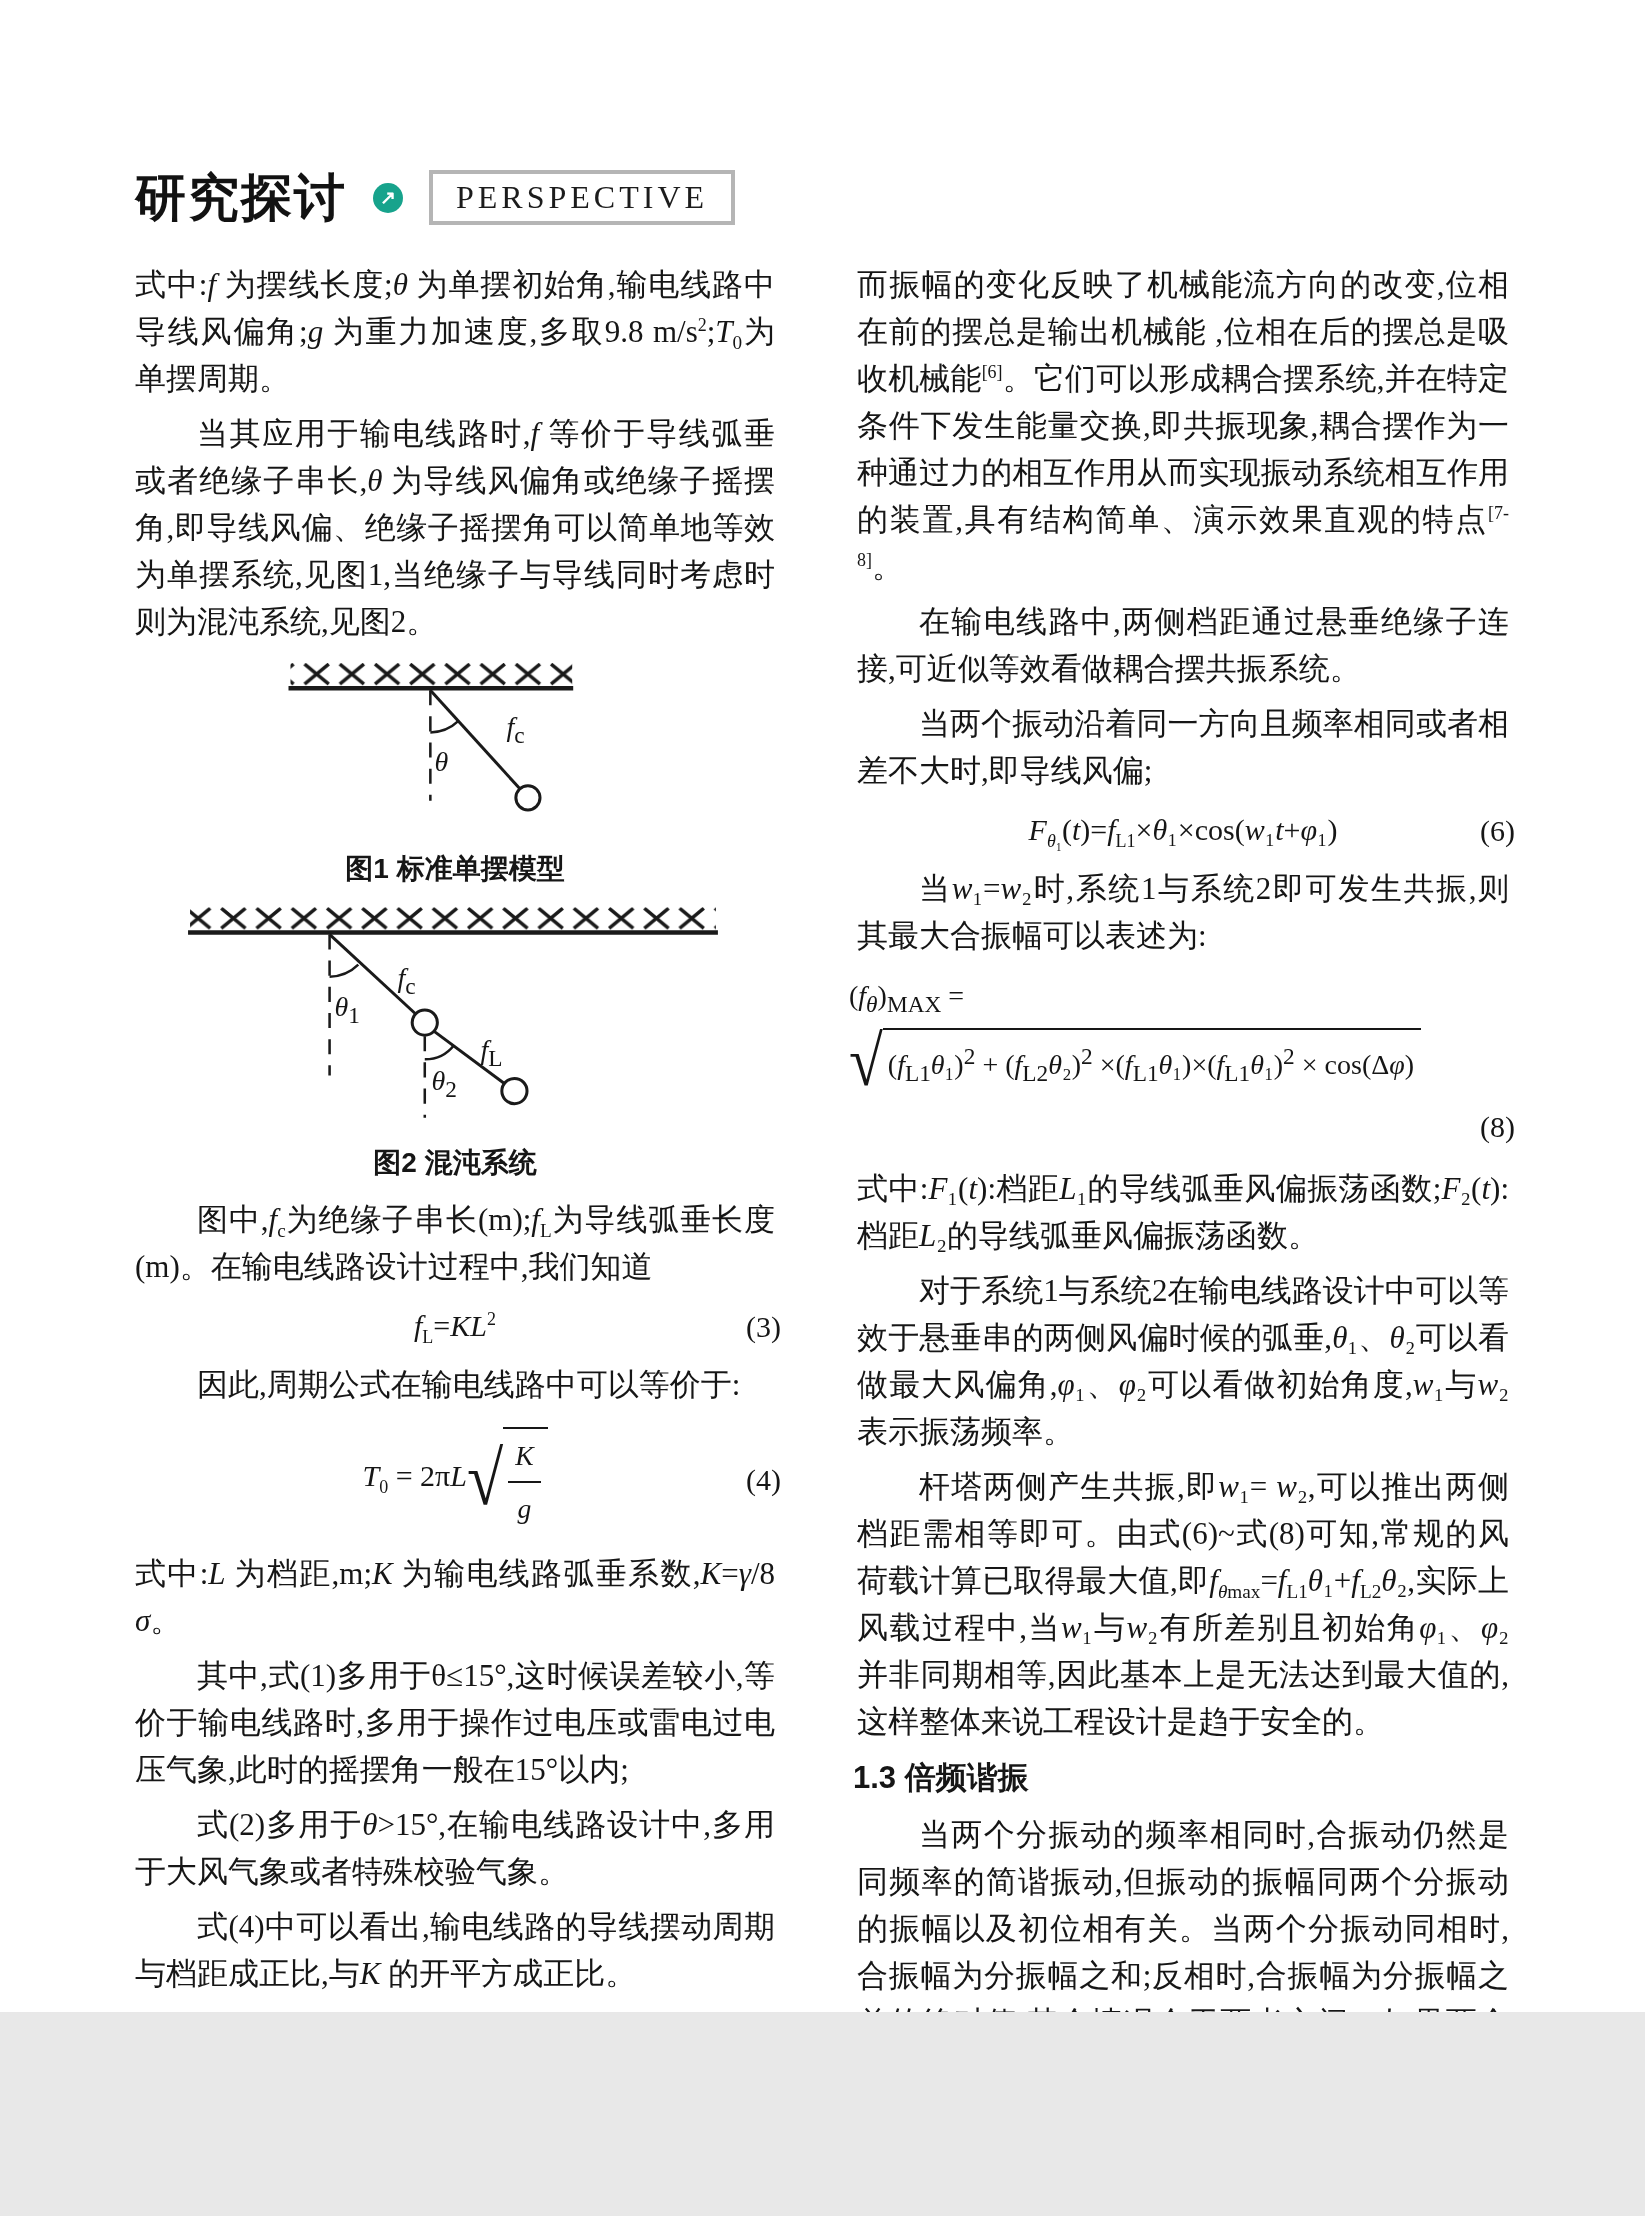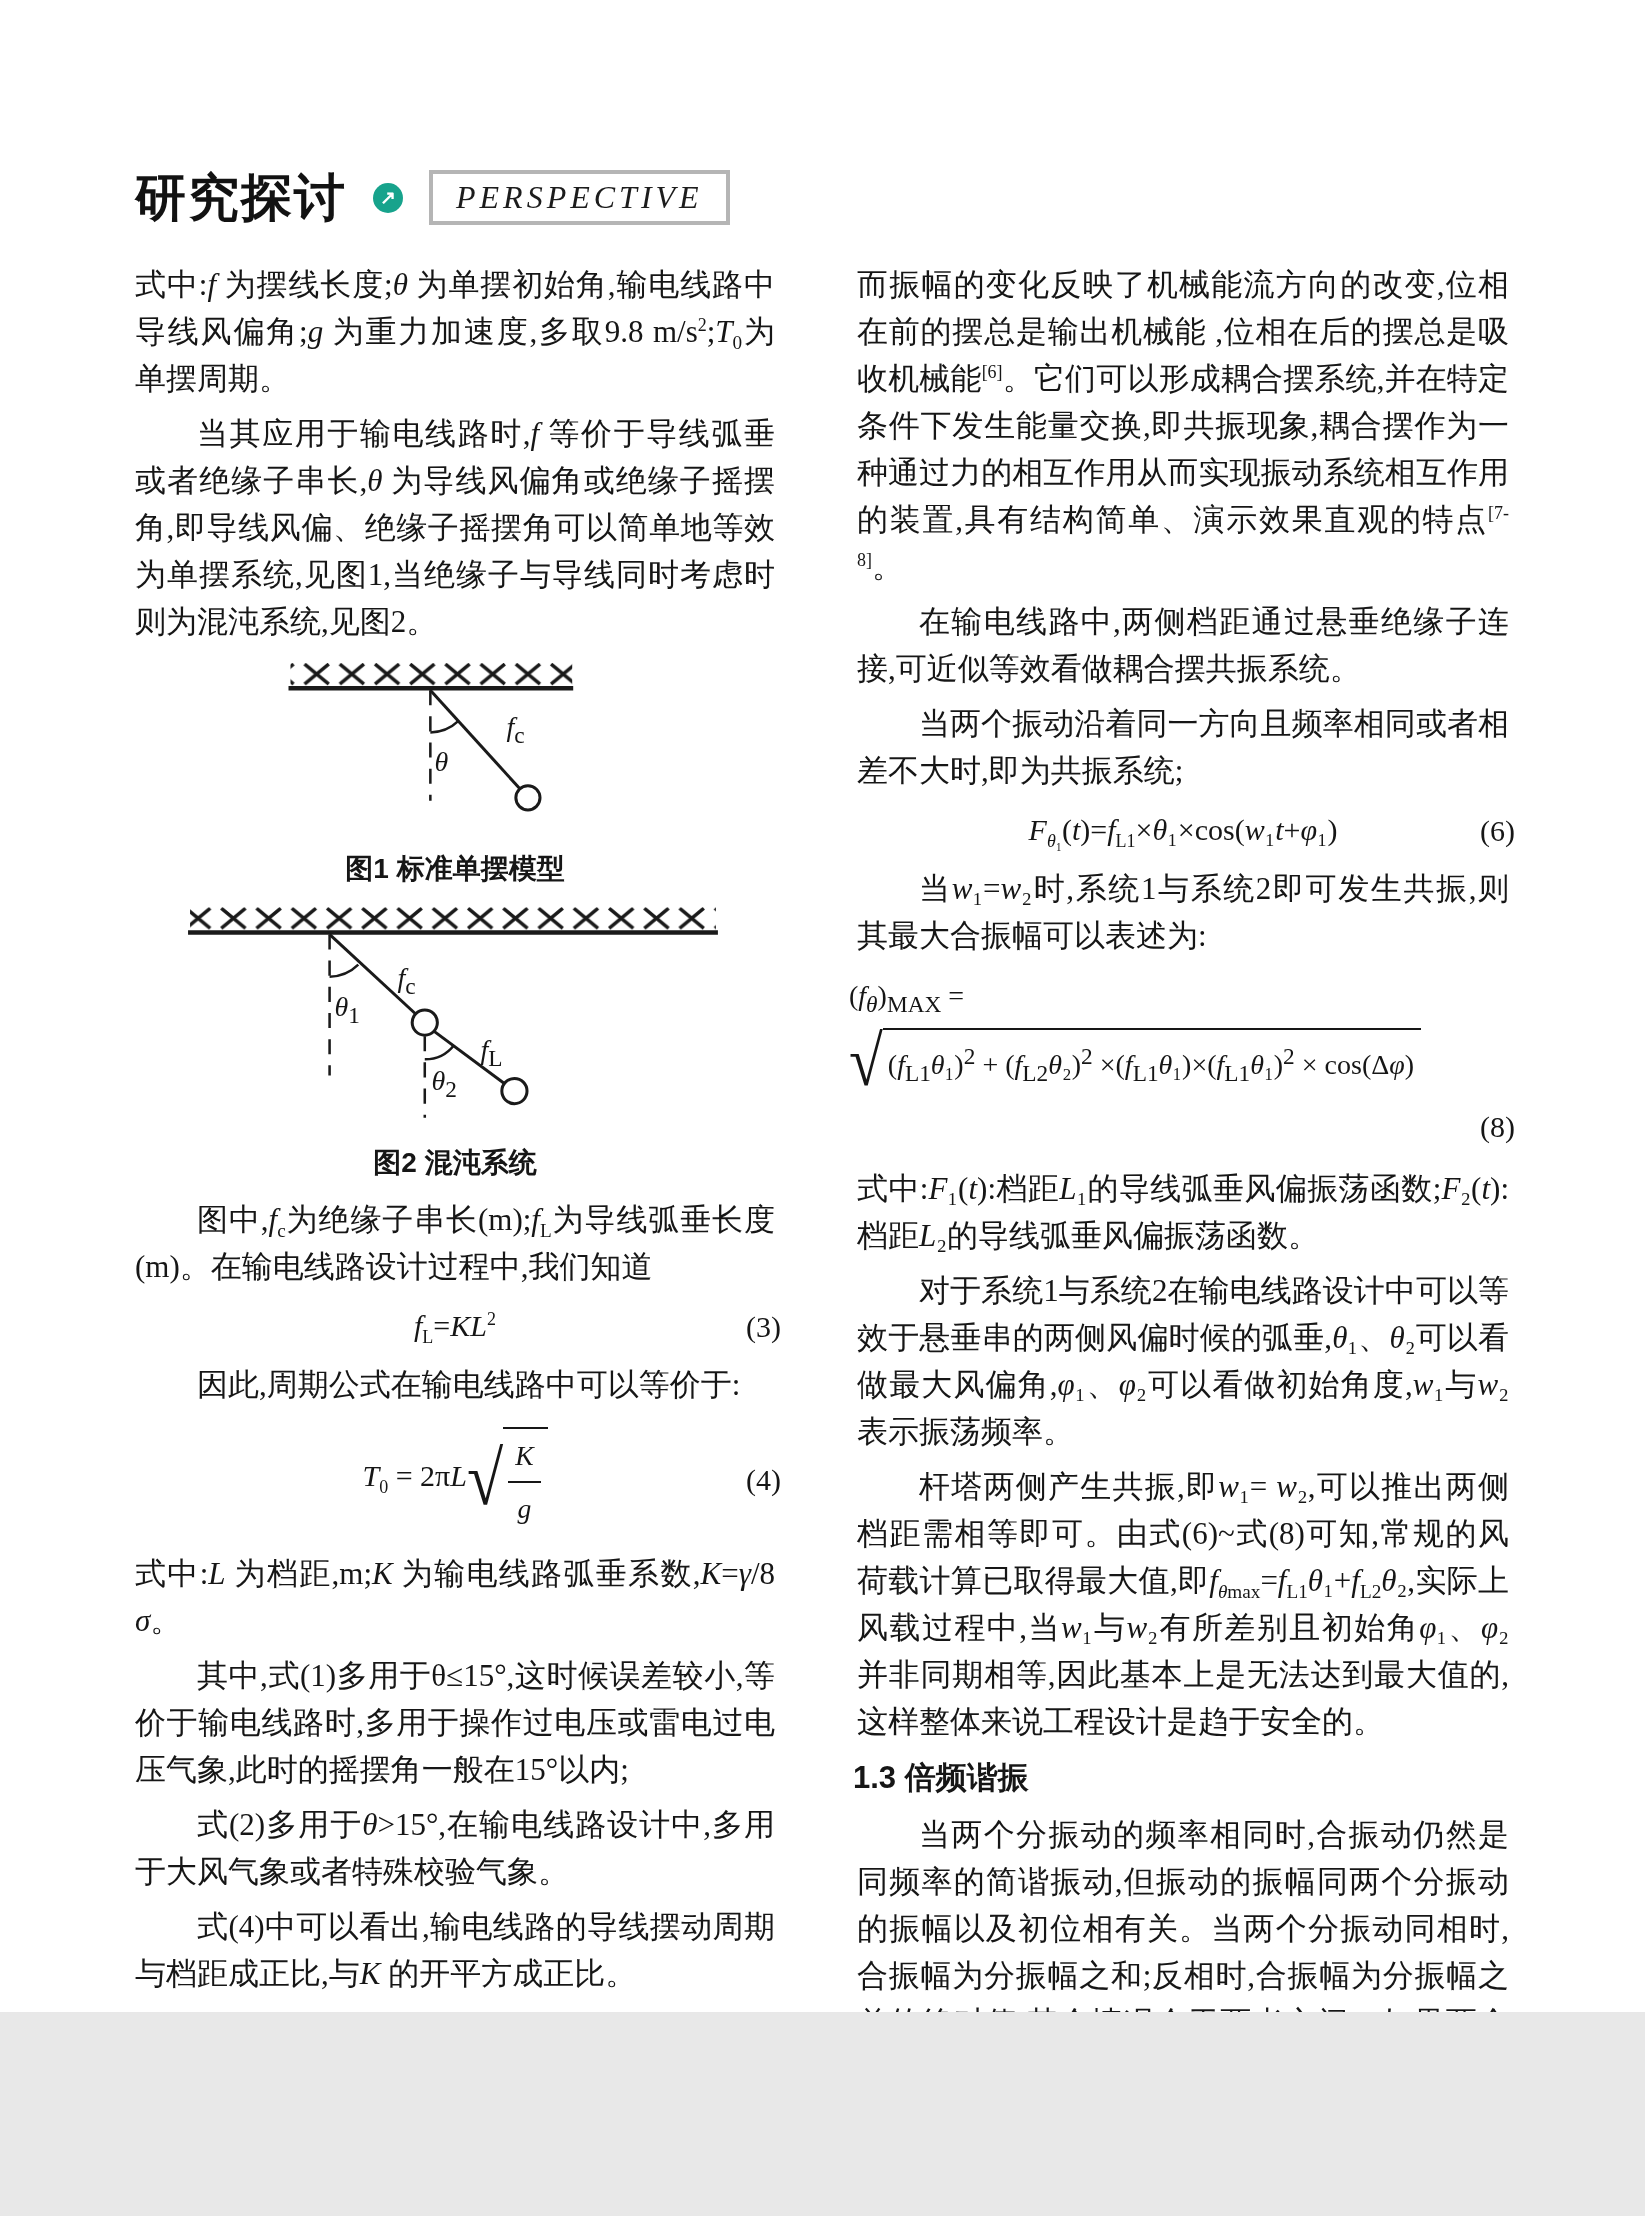--- a/index.html
+++ b/index.html
@@ -57,21 +57,21 @@
 </head>
 <body>
 
 <div class="page">
 
   <div class="header">
     <div class="section-title">研究探讨</div>
     <div class="arrow-badge" style="background:#17A38C;">
       <span>↗</span>
     </div>
-    <div class="perspective-box" style="border-color: rgb(181, 181, 181); font-style: italic;">PERSPECTIVE</div>
+    <div class="perspective-box" style="border-color: rgb(181, 181, 181);">PERSPECTIVE</div>
   </div>
 
   <div class="col col-left">
     <p class="para">式中:<i>f</i> 为摆线长度;<i>θ</i> 为单摆初始角,输电线路中导线风偏角;<i>g</i> 为重力加速度,多取9.8 m/s<sup>2</sup>;<i>T</i><sub>0</sub>为单摆周期。</p>
     <p class="para ind">当其应用于输电线路时,<i>f</i> 等价于导线弧垂或者绝缘子串长,<i>θ</i> 为导线风偏角或绝缘子摇摆角,即导线风偏、绝缘子摇摆角可以简单地等效为单摆系统,见图1,当绝缘子与导线同时考虑时则为混沌系统,见图2。</p>
 
     <div class="figure fig1">
       <svg width="453" height="167" viewBox="0 0 900 332">
         <defs>
           <pattern id="hx1" width="70" height="48" patternUnits="userSpaceOnUse">
@@ -151,21 +151,21 @@
       <span class="eq-num">(5)</span>
     </div>
 
     <p class="para ind">当荷载一定时,绝缘子串长越长,其振荡周期越大,综合考虑其振动能量与振动频率,可能会减少金具磨损次,增大其使用寿命。</p>
 
   </div>
 
   <div class="col col-right">
     <p class="para">而振幅的变化反映了机械能流方向的改变,位相在前的摆总是输出机械能 ,位相在后的摆总是吸收机械能<sup>[6]</sup>。它们可以形成耦合摆系统,并在特定条件下发生能量交换,即共振现象,耦合摆作为一种通过力的相互作用从而实现振动系统相互作用的装置,具有结构简单、演示效果直观的特点<sup>[7-8]</sup>。</p>
     <p class="para ind">在输电线路中,两侧档距通过悬垂绝缘子连接,可近似等效看做耦合摆共振系统。</p>
-    <p class="para ind">当两个振动沿着同一方向且频率相同或者相差不大时,即为共振系统;</p>
+    <p class="para ind">当两个振动沿着同一方向且频率相同或者相差不大时,即导线风偏;</p>
 
     <div class="eq">
       <span class="eq-body"><i>F</i><sub><i>θ</i>₁</sub>(<i>t</i>)=<i>f</i><sub>L1</sub>×<i>θ</i>₁×cos(<i>w</i>₁<i>t</i>+<i>φ</i>₁)</span>
       <span class="eq-num">(6)</span>
     </div>
 
     <p class="para ind">当<i>w</i>₁=<i>w</i>₂时,系统1与系统2即可发生共振,则其最大合振幅可以表述为:</p>
 
     <div class="eq8-wrap">
       <div class="eq8-body"><span>(<i>f<sub>θ</sub></i>)<sub>MAX</sub> = </span><span class="sqrt">

